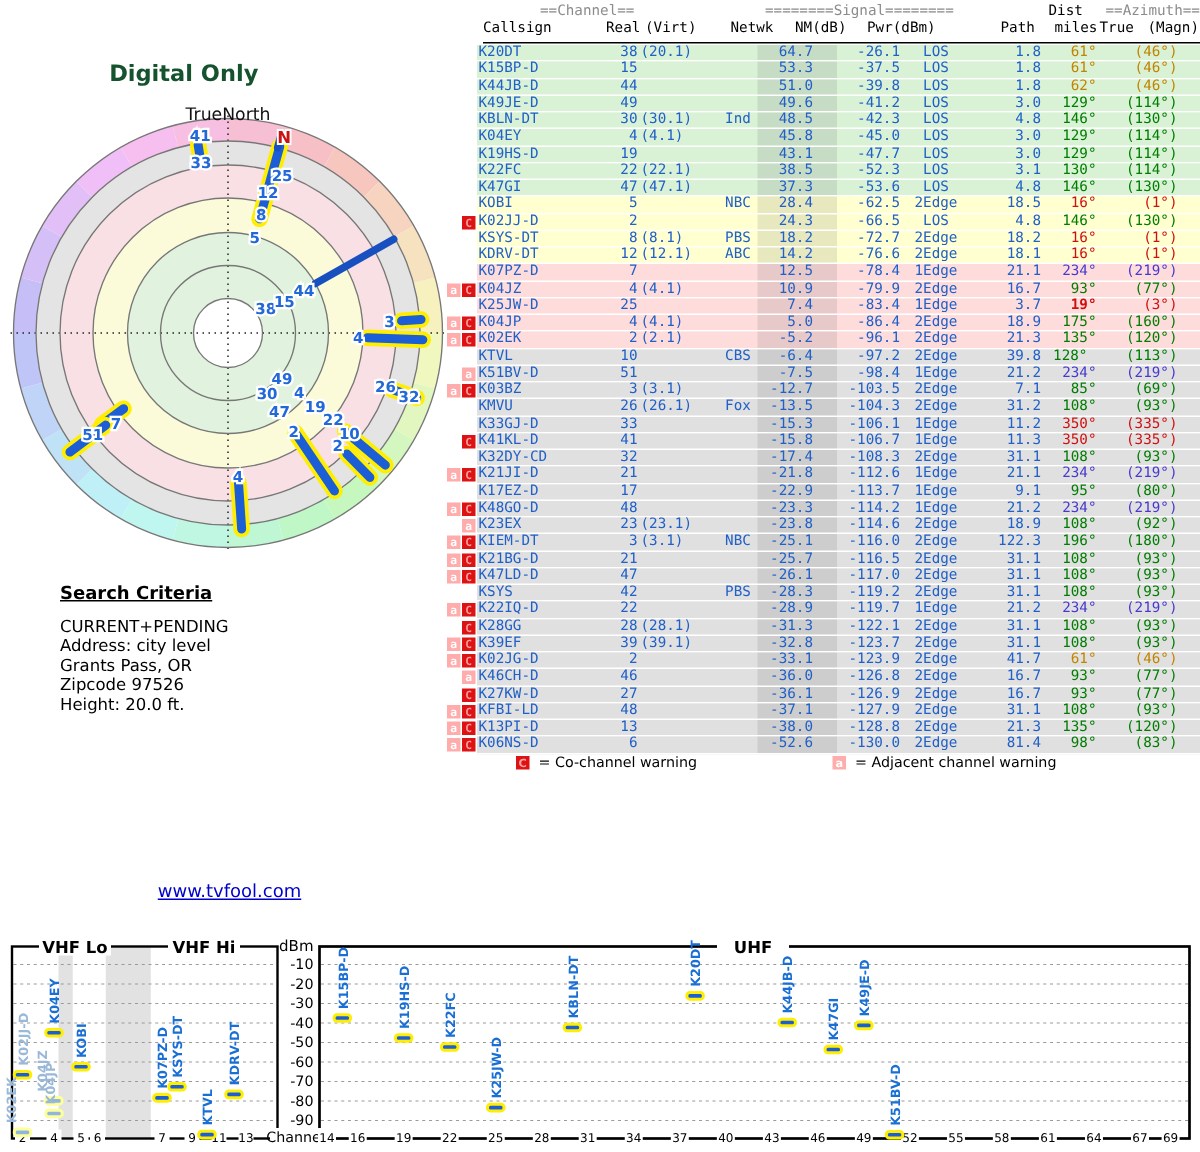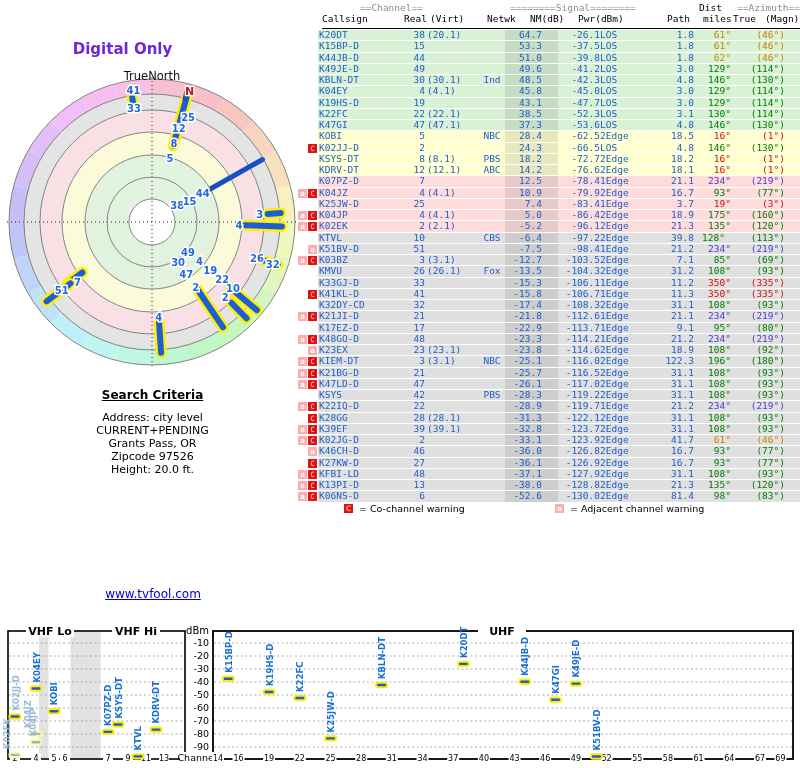--- a/index.html
+++ b/index.html
@@ -1,21 +1,21 @@
 <!DOCTYPE html>
 <html><head>
 <meta charset="utf-8">
 <style>
   html,body{margin:0;padding:0;background:#fff;}
   #page{position:relative;width:800px;height:768px;background:#fff;overflow:hidden;
         font-family:"DejaVu Sans",sans-serif;}
   svg{position:absolute;}
   #digital-only{position:absolute;left:40px;top:40px;width:165px;text-align:center;
-    font-size:15px;font-weight:bold;color:#6d28d9;}
-  #search-block{position:absolute;left:40px;top:388px;width:225px;text-align:center;color:#000;}
+    font-size:15px;font-weight:bold;color:#14532d;}
+  #search-block{position:absolute;left:40px;top:388px;width:225px;text-align:left;color:#000;}
   #search-heading{font-size:12px;font-weight:bold;text-decoration:underline;margin-bottom:9px;}
   .sc-line{font-size:11px;line-height:13px;}
   #datecode-block{margin-top:24px;}
   #tvfool-link{position:absolute;left:98px;top:587px;width:110px;text-align:center;
     font-size:12px;color:#0000cc;text-decoration:underline;cursor:pointer;}
   
   #sigtable{position:absolute;left:297px;top:2px;width:503px;height:515px;
     font-family:"DejaVu Sans Mono",monospace;font-size:9.5px;color:#000;}
   .h1span{position:absolute;top:0;color:#8c8c8c;white-space:pre;}
   .h1span.black{color:#000;}
@@ -32,21 +32,21 @@
   .rowbg{display:flex;flex:1;border-bottom:1px solid #fff;line-height:10.3px;}
   .bg-green{background:#d9f2d6;} .bg-yellow{background:#ffffd0;}
   .bg-pink{background:#ffdcdc;} .bg-gray{background:#e0e0e0;}
   .c-cs{width:78px;padding-left:1px;color:#2060c8;}
   .c-re{width:28px;text-align:right;color:#2060c8;}
   .c-vi{width:52px;padding-left:2px;color:#2060c8;}
   .c-nw{width:26px;text-align:center;color:#2060c8;}
   .c-nm{width:53px;text-align:right;padding-right:16px;box-sizing:border-box;color:#2060c8;
         background:rgba(80,80,80,0.13);}
   .c-pw{width:42px;text-align:right;color:#2060c8;}
-  .c-pa{width:48px;color:#2060c8;}
+  .c-pa{width:48px;text-align:center;color:#2060c8;}
   .c-mi{width:48px;text-align:right;padding-right:2px;box-sizing:border-box;color:#2060c8;}
   .c-tr{width:35px;text-align:right;}
   .c-mg{width:69px;text-align:right;padding-right:15px;box-sizing:border-box;}
   
   #legend{position:absolute;left:297px;top:503px;width:503px;height:14px;font-size:9.5px;}
   .leg-item{position:absolute;display:flex;align-items:center;gap:5px;}
   .leg-text{color:#000;}
 </style>
 </head>
 <body>
@@ -142,22 +142,22 @@
       <text x="61.8" y="293.5" text-anchor="middle" font-size="10" font-weight="bold" fill="#2368d9" stroke="#fff" stroke-width="3" paint-order="stroke" font-family="DejaVu Sans,sans-serif">51</text>
       <text x="189.5" y="95.3" text-anchor="middle" font-size="11" font-weight="bold" fill="#cc1111" stroke="#fff" stroke-width="2.5" paint-order="stroke" font-family="DejaVu Sans,sans-serif">N</text>
       <text x="152" y="80" text-anchor="middle" font-size="11.5" fill="#111" font-family="DejaVu Sans,sans-serif">TrueNorth</text>
     </svg>
 
 <div id="digital-only">Digital Only</div>
 
 <div id="search-block">
   <div id="search-heading">Search Criteria</div>
   <div id="search-lines">
+        <div class="sc-line">CURRENT+PENDING</div>
         <div class="sc-line">Address: city level</div>
-        <div class="sc-line">CURRENT+PENDING</div>
         <div class="sc-line">Grants Pass, OR</div>
         <div class="sc-line">Zipcode 97526</div>
         <div class="sc-line">Height: 20.0 ft.</div>
       </div>
 </div>
 
 <div id="tvfool-link">www.tvfool.com</div>
 
 <div id="sigtable">
   <span class="h1span" style="left:63px">==Channel==</span>
@@ -412,21 +412,21 @@
           <span class="icn"></span>
           <span class="rowbg bg-pink">
             <span class="c-cs">K25JW-D</span>
             <span class="c-re">25</span>
             <span class="c-vi"></span>
             <span class="c-nw"></span>
             <span class="c-nm">7.4</span>
             <span class="c-pw">-83.4</span>
             <span class="c-pa">1Edge</span>
             <span class="c-mi">3.7</span>
-            <span class="c-tr" style="color: rgb(208, 16, 16);">19°</span>
+            <span class="c-tr" style="color: rgb(208, 16, 16); font-weight: bold;">19°</span>
             <span class="c-mg" style="color: rgb(208, 16, 16);">(3°)</span>
           </span>
         </div>
         <div class="trow">
           <span class="icn">
             <span class="wbox wa">a</span>
             <span class="wbox wc">C</span>
           </span>
           <span class="rowbg bg-pink">
             <span class="c-cs">K04JP</span>

